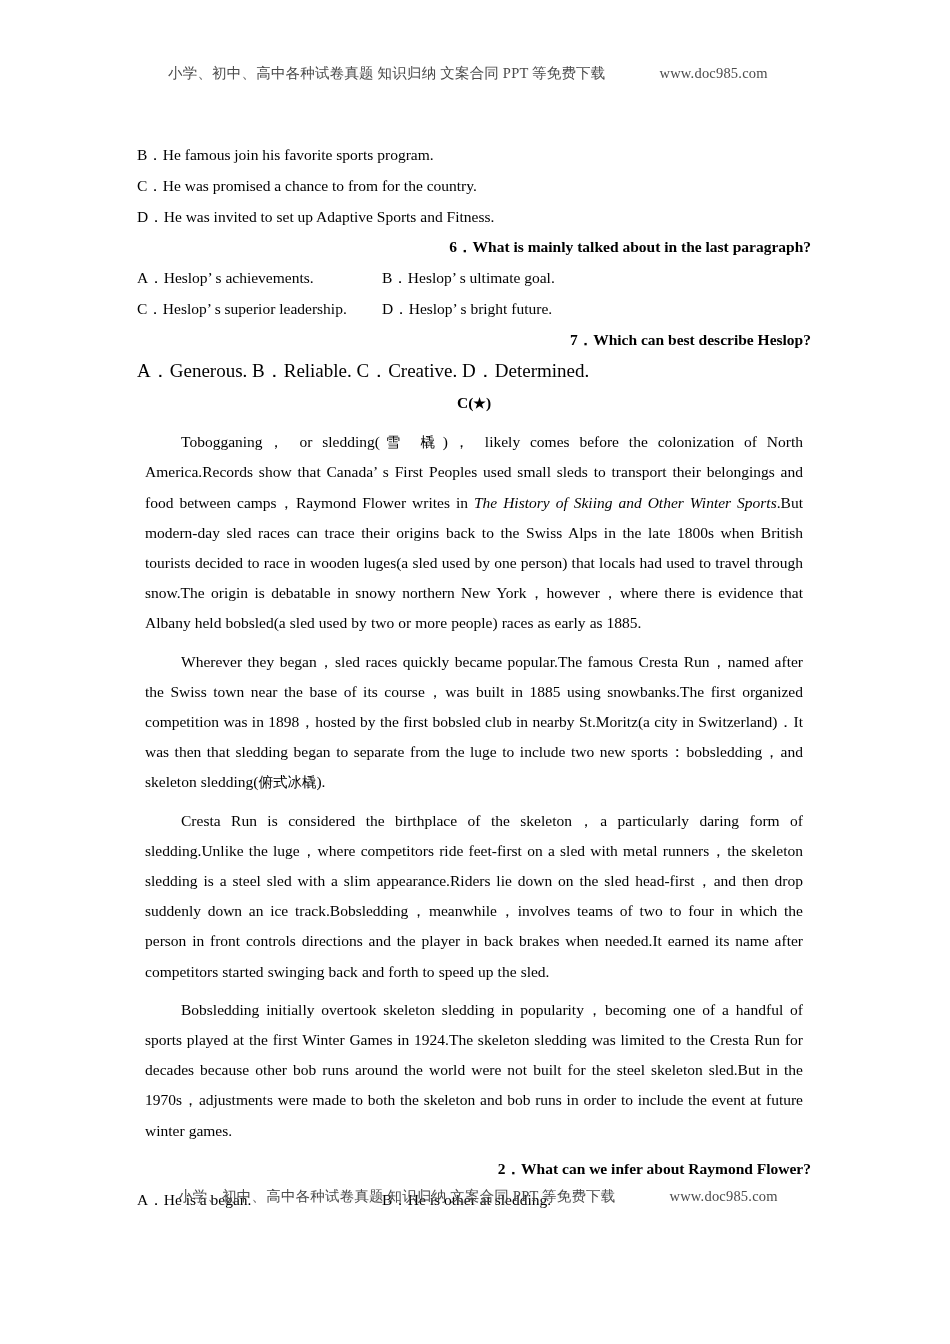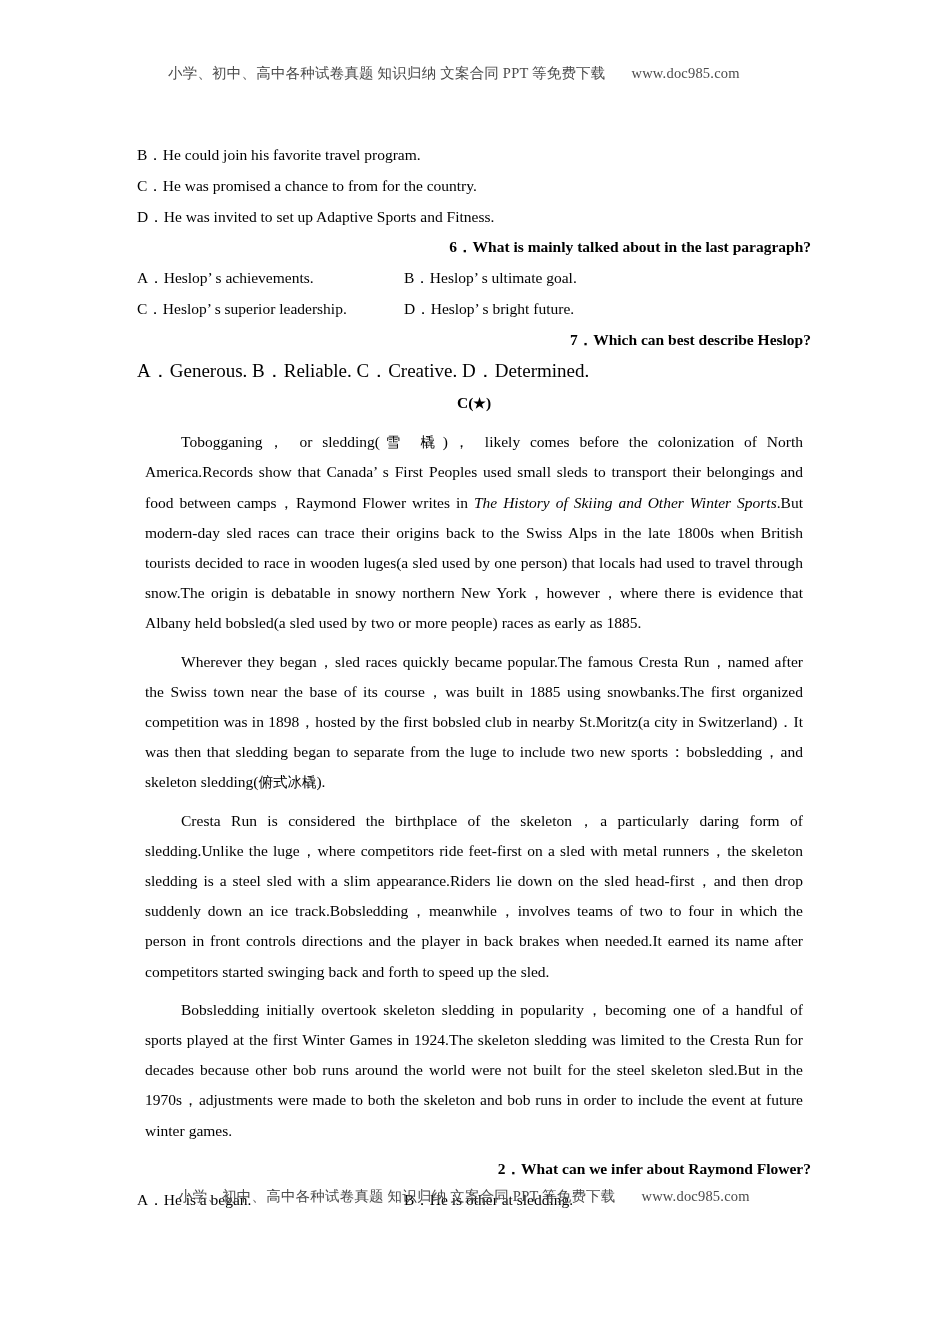--- a/index.html
+++ b/index.html
@@ -26,21 +26,21 @@
   .watermark {
     position: absolute;
     left: 168px;
     width: 660px;
     font-size: 14.5px;
     color: #4a4a4a;
     white-space: nowrap;
     letter-spacing: 0.2px;
   }
   .watermark .wm-url {
-    margin-left: 26px;
+    margin-left: 54px;
   }
   #header-watermark { top: 64px; }
   #footer-watermark { top: 1187px; left: 178px; }
 
   
   .content {
     position: absolute;
     left: 137px;
     top: 140px;
     width: 674px;
@@ -51,21 +51,21 @@
     font-size: 15.5px;
     line-height: 30.8px;
     white-space: nowrap;
     position: relative;
   }
   .opt-line .tag {
     display: inline-block;
   }
   .opt-line .opt-b {
     position: absolute;
-    left: 267px;
+    left: 245px;
     top: 0;
   }
   .opt-inline {
     font-size: 19px;
     line-height: 30.8px;
   }
 
   
   .q-stem {
     font-size: 15.5px;
@@ -112,21 +112,21 @@
 
 <div class="page">
 
   <div class="watermark" id="header-watermark">
     <span>小学、初中、高中各种试卷真题  知识归纳  文案合同  PPT 等免费下载</span><span class="wm-url">www.doc985.com</span>
   </div>
 
   <div class="content">
 
     <div class="opt-line">
-      <span>B．He could join his favorite travel program.</span>
+      <span>B．He famous join his favorite sports program.</span>
     </div>
     <div class="opt-line">
       <span>C．He was promised a chance to from for the country.</span>
     </div>
     <div class="opt-line">
       <span>D．He was invited to set up Adaptive Sports and Fitness.</span>
     </div>
 
     <div class="q-stem">6．What is mainly talked about in the last paragraph?</div>
     <div class="opt-line">

